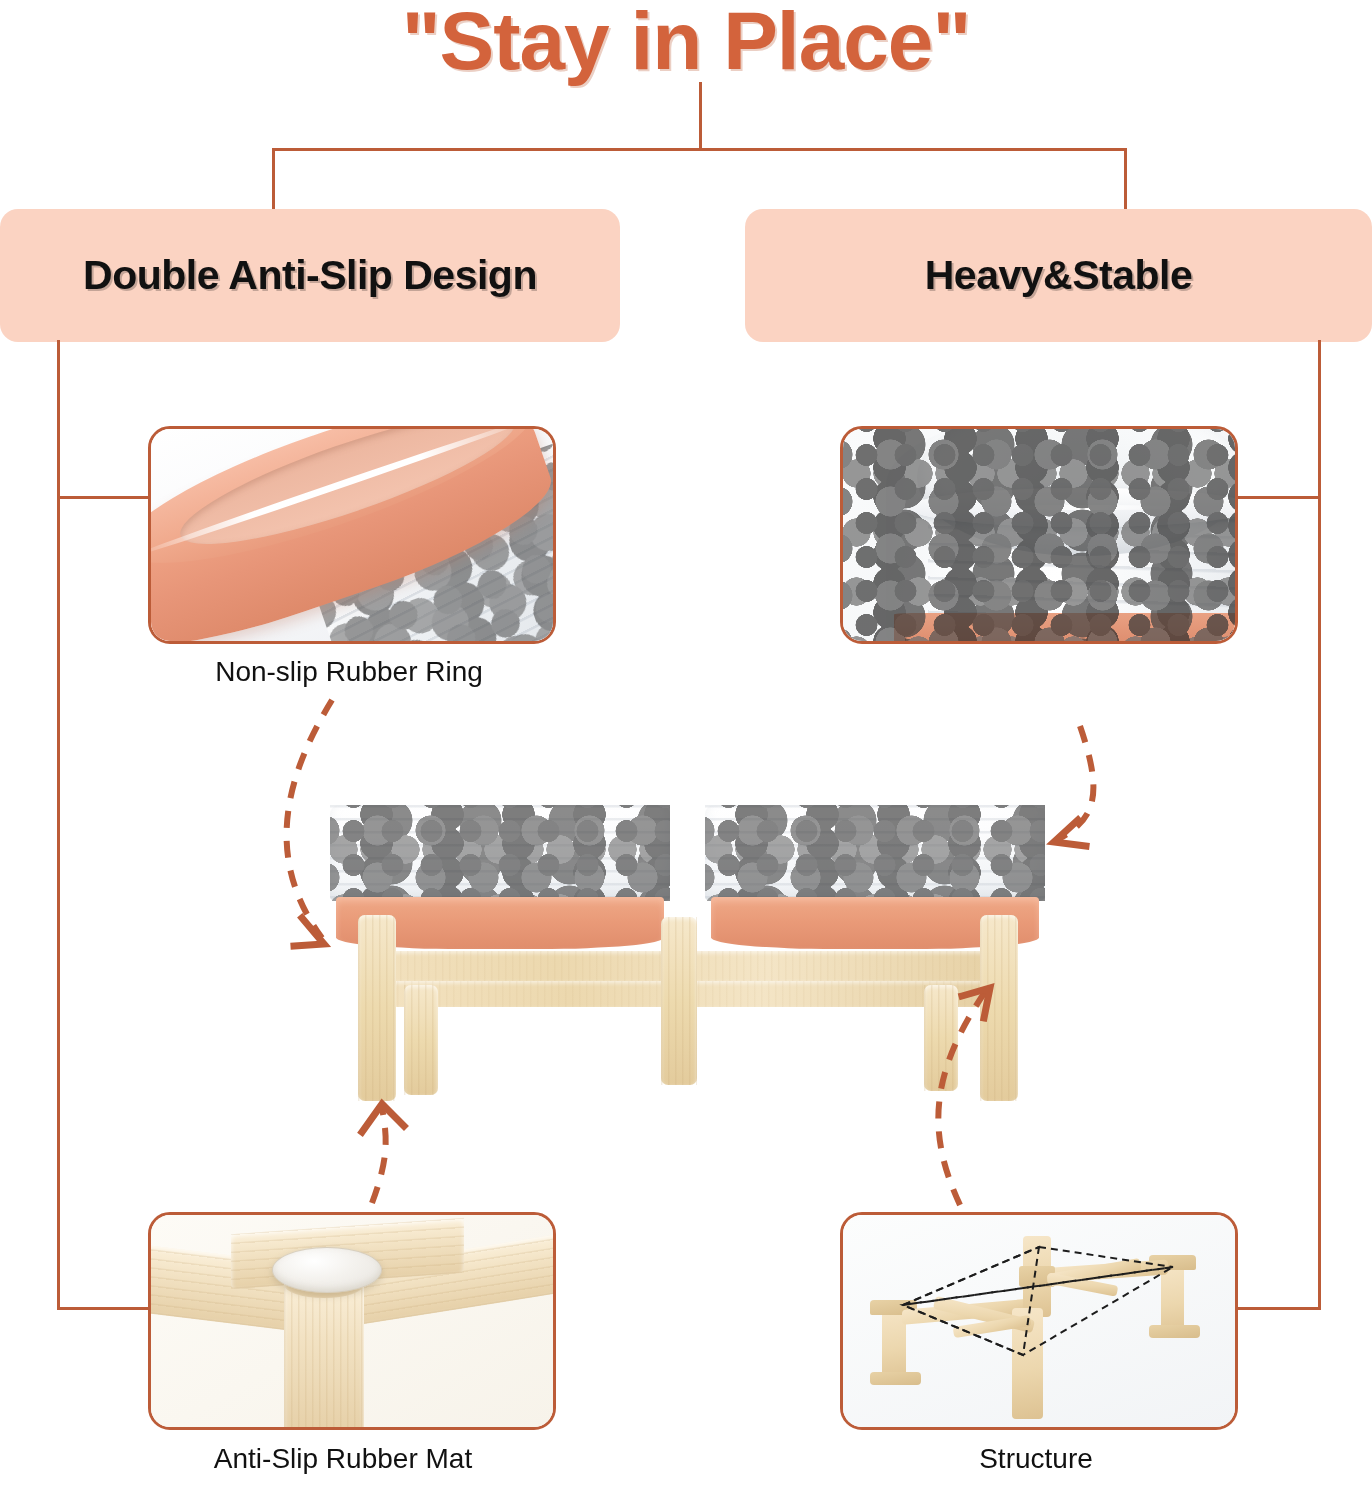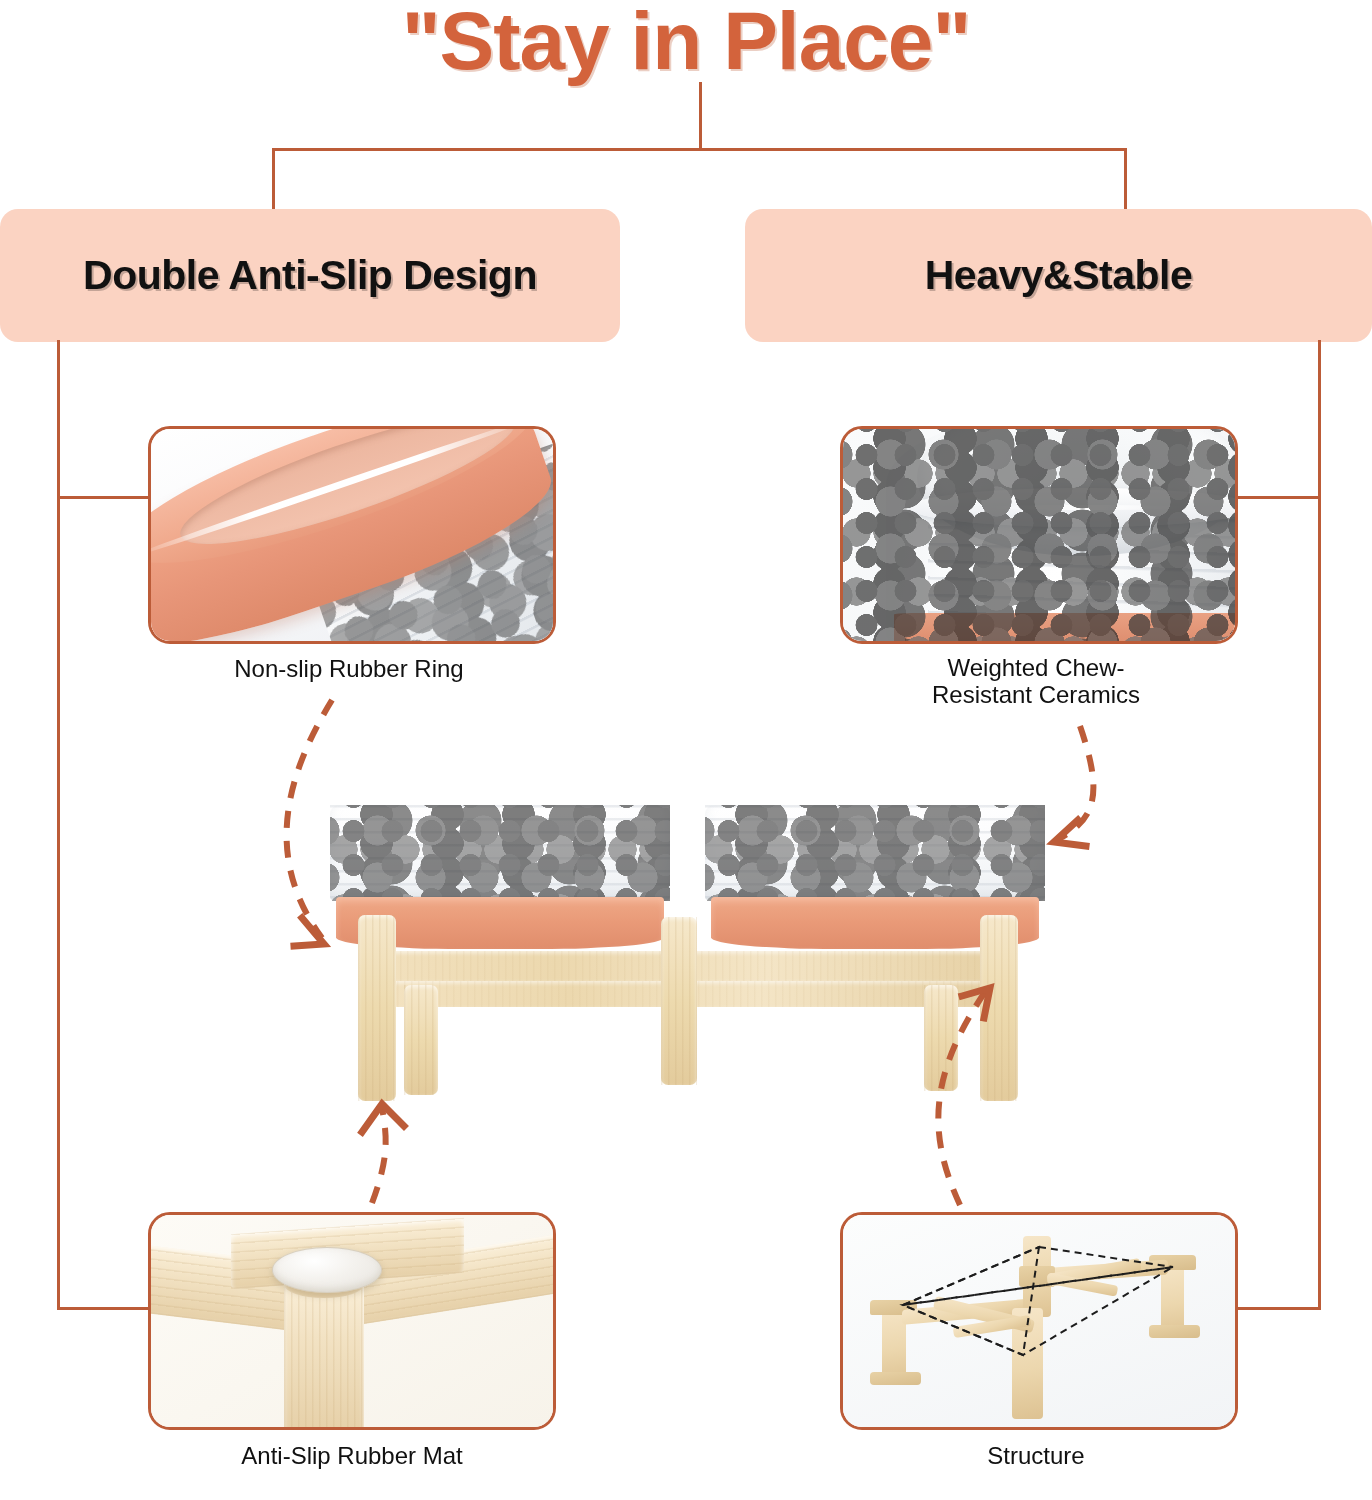--- a/index.html
+++ b/index.html
@@ -65,21 +65,21 @@
     border-radius: 22px;
     overflow: hidden;
     background: #fbfbfc;
   }
   .photo { position: absolute; inset: 0; overflow: hidden; }
 
   
   .caption {
     position: absolute;
     text-align: center;
-    font-size: 24px;
+    font-size: 28px;
     line-height: 1.12;
     color: #111111;
     font-weight: normal;
   }
 
   
 
   
   .ring-bg { position:absolute; inset:0; background:linear-gradient(160deg,#ffffff 0%,#f6f7f9 55%,#eef0f3 100%); }
   .ring-ceramic {
@@ -293,24 +293,20 @@
       <div class="cer-body">
           <div class="cer-ridges"></div>
         </div>
       <div class="cer-cavity"></div>
       <div class="cer-rim"></div>
       <div class="cer-gloss"></div>
       <div class="cer-base"></div>
       <div class="speckB"></div>
     </div>
   </div>
-  <div class="caption" style="left:850px; top:655px; width:372px;">
-    <div>Weighted Chew-</div>
-    <div>Resistant Ceramics</div>
-  </div>
 
   <div class="inset" style="left:148px; top:1212px; width:402px; height:212px;">
     <div class="photo">
       <div class="bam-bg"></div>
 
       <div class="bam-beam" style="left:-6%; top:20%; width:58%; height:32%; transform:skewY(7deg); border-radius:4px;">
         <div class="bam-grain-h"></div>
       </div>
 
       <div class="bam-beam" style="left:44%; top:17%; width:62%; height:28%; transform:skewY(-9deg); border-radius:4px;">
@@ -323,21 +319,21 @@
 
       <div class="bam-beam" style="left:33%; top:29%; width:20%; height:74%; border-radius:3px;">
         <div class="bam-grain"></div>
       </div>
 
       <div class="bam-beam" style="left:33%; top:26%; width:20%; height:13%; border-radius:50%; background:linear-gradient(180deg,#f0dcb4,#e2caa0);"></div>
 
       <div class="pad" style="left:30%; top:15%; width:27%; height:21%;"></div>
     </div>
   </div>
-  <div class="caption" style="left:151px; top:1443px; width:402px;">
+  <div class="caption" style="left:142px; top:1443px; width:402px;">
     <span>Anti-Slip Rubber Mat</span>
   </div>
 
   <div class="inset" style="left:840px; top:1212px; width:392px; height:212px;">
     <div class="photo">
       <div class="std-bg"></div>
 
       <div class="std-part" style="left:10%; top:42%; width:6%; height:38%;"></div>
       <div class="std-part std-dark" style="left:7%; top:40%; width:12%; height:7%; border-radius:4px 4px 2px 2px;"></div>
       <div class="std-part std-dark" style="left:7%; top:74%; width:13%; height:6%;"></div>

